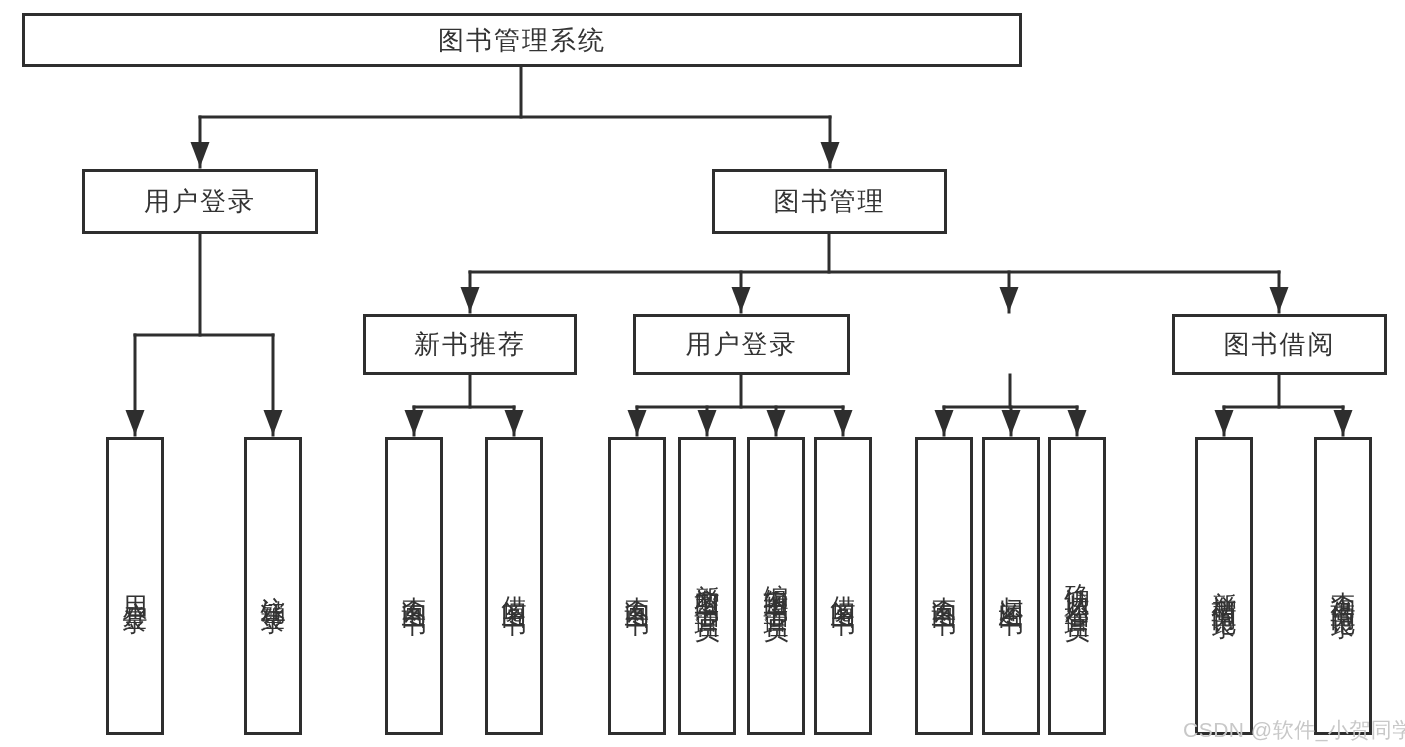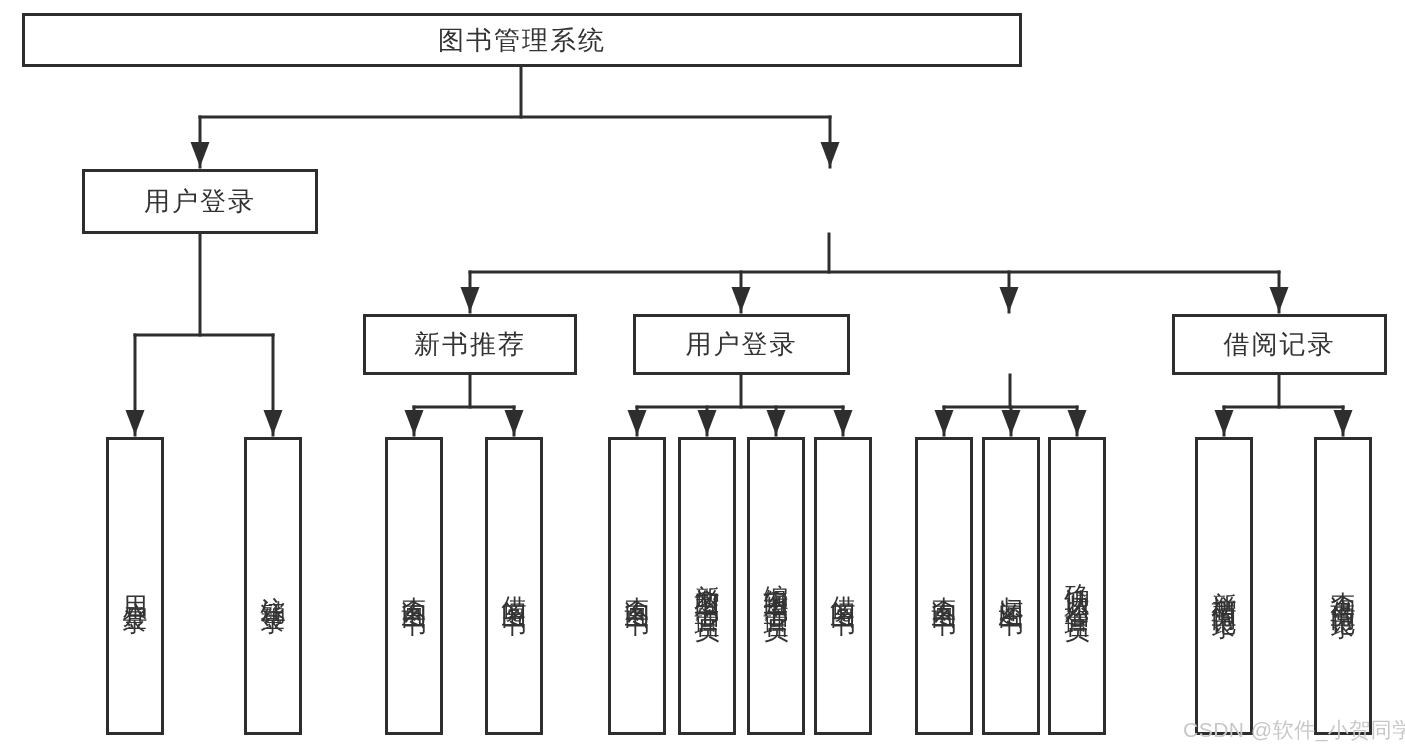--- a/index.html
+++ b/index.html
@@ -115,24 +115,25 @@
       <line x1="1279" y1="375" x2="1279" y2="407"></line>
       <line x1="1224" y1="407" x2="1343" y2="407"></line>
       <line x1="1224" y1="407" x2="1224" y2="435" marker-end="url(#ah)"></line>
       <line x1="1343" y1="407" x2="1343" y2="435" marker-end="url(#ah)"></line>
     </g>
   </svg>
 
   <div id="n-root" class="hnode">图书管理系统</div>
 
   <div id="n-l2a" class="hnode">用户登录</div>
+  <div id="n-l2b" class="hnode">图书管理</div>
 
   <div id="n-l3a" class="hnode">新书推荐</div>
   <div id="n-l3b" class="hnode">用户登录</div>
-  <div id="n-l3d" class="hnode">借阅记录</div>
+  <div id="n-l3d" class="hnode">图书借阅</div>
 
   <div id="lf-1" class="leaf">
     <span class="vtext">用户登录</span>
   </div>
   <div id="lf-2" class="leaf">
     <span class="vtext">注销登录</span>
   </div>
   <div id="lf-3" class="leaf">
     <span class="vtext">查询图书</span>
   </div>

